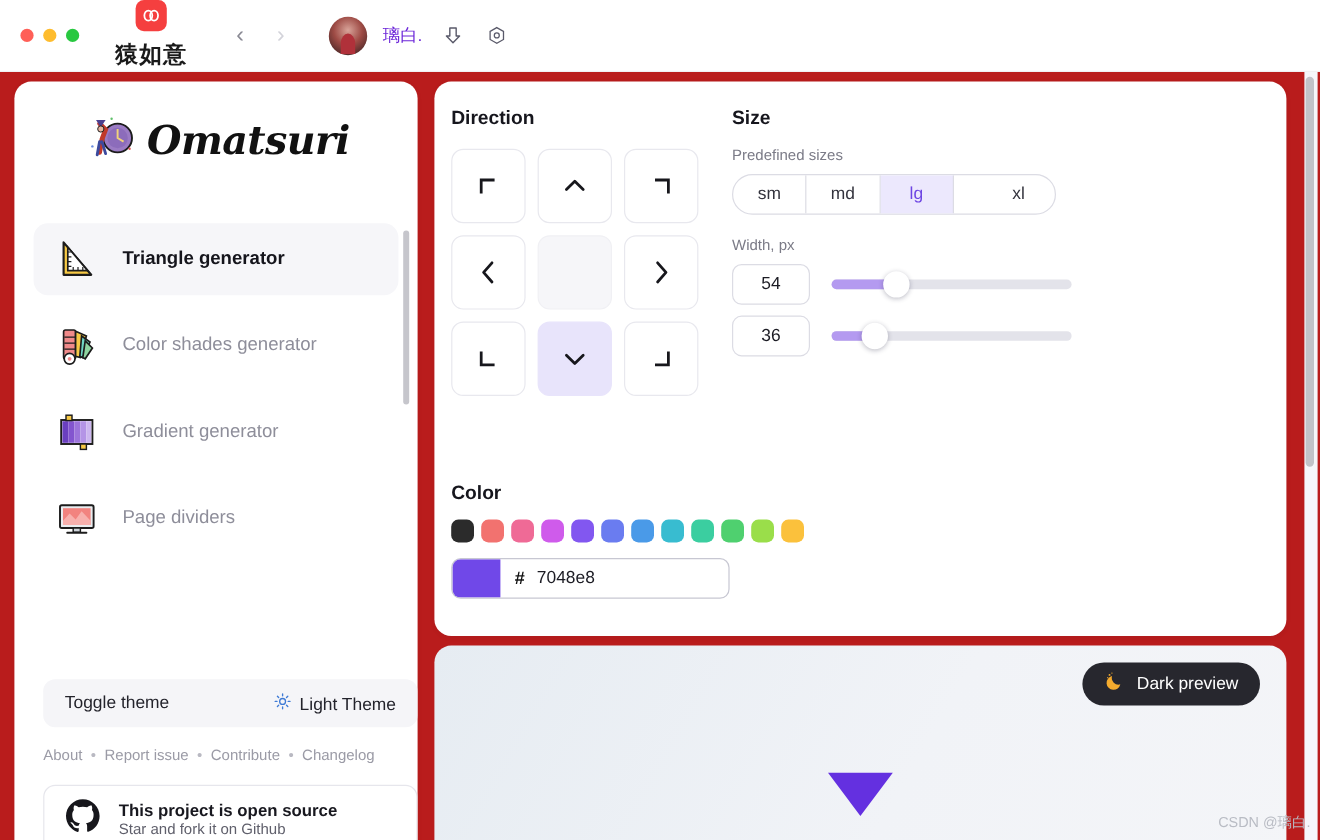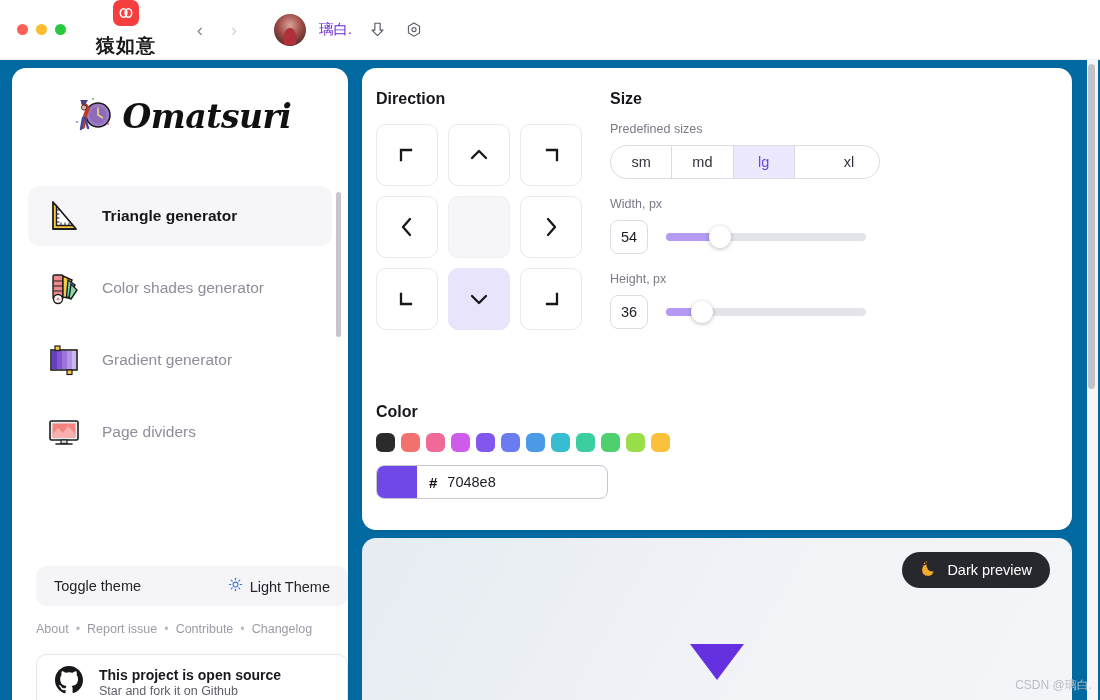--- a/index.html
+++ b/index.html
@@ -71,21 +71,21 @@
   .avatar::after{
     content:""; position:absolute; left:30%; top:45%; width:40%; height:55%;
     background:#b0313a; border-radius:50% 50% 0 0;
   }
   .username { font-size: 14.5px; color: #6d28d9; }
   .icbtn { width: 24px; height: 24px; display:flex; align-items:center; justify-content:center; color:#5a5a6a; }
 
   
   .page {
     position: absolute; left: 0; top: 60px; width: 1100px; height: 640px;
-    background: #0369a1;
+    background: #b91c1c;
   }
 
   
   .sidebar {
     position: absolute; left: 12px; top: 8px;
     width: 336px; height: 662px;
     background: #ffffff; border-radius: 14px;
     box-shadow: 0 1px 4px rgba(20,20,40,0.05);
     overflow: hidden;
   }
@@ -159,21 +159,21 @@
   }
   .seg {
     flex: 1; display: flex; align-items: center; justify-content: center;
     font-size: 14.5px; color: #33333d; border-right: 1px solid #dcdce4;
   }
   .seg:last-child { border-right: none; margin-left: 24px; }
   .seg.active { background: #ece8fd; color: #6d45e3; }
 
   .field-row { display: flex; align-items: center; gap: 18px; margin-top: 9px; }
   .numinput {
-    width: 38px; height: 34px; border: 1px solid #dcdce4; border-radius: 8px;
+    width: 65px; height: 34px; border: 1px solid #dcdce4; border-radius: 8px;
     display: flex; align-items: center; justify-content: center;
     font-size: 14.5px; color: #1c1c24; background: #fff;
   }
   .slider { position: relative; width: 200px; height: 8px; }
   .slider .track { position:absolute; left:0; top:0; width:100%; height:8px; background:#e3e3ea; border-radius:4px; }
   .slider .fill { position:absolute; left:0; top:0; height:8px; background:#b49af0; border-radius:4px; }
   .slider .thumb {
     position:absolute; top:-7px; width:22px; height:22px; border-radius:50%;
     background:#fff; box-shadow: 0 1px 4px rgba(30,30,60,0.3); transform: translateX(-11px);
   }
@@ -466,21 +466,20 @@
       <div class="sublabel mt18">Width, px</div>
       <div class="field-row">
         <div class="numinput">54</div>
         <div class="slider">
           <div class="track"></div>
           <div class="fill" id="w-fill" style="width: 27%;"></div>
           <div class="thumb" id="w-thumb" style="left: 27%;"></div>
         </div>
       </div>
 
-      <div class="sublabel mt18">Height, px</div>
       <div class="field-row">
         <div class="numinput">36</div>
         <div class="slider">
           <div class="track"></div>
           <div class="fill" id="h-fill" style="width: 18%;"></div>
           <div class="thumb" id="h-thumb" style="left: 18%;"></div>
         </div>
       </div>
     </div>
 

